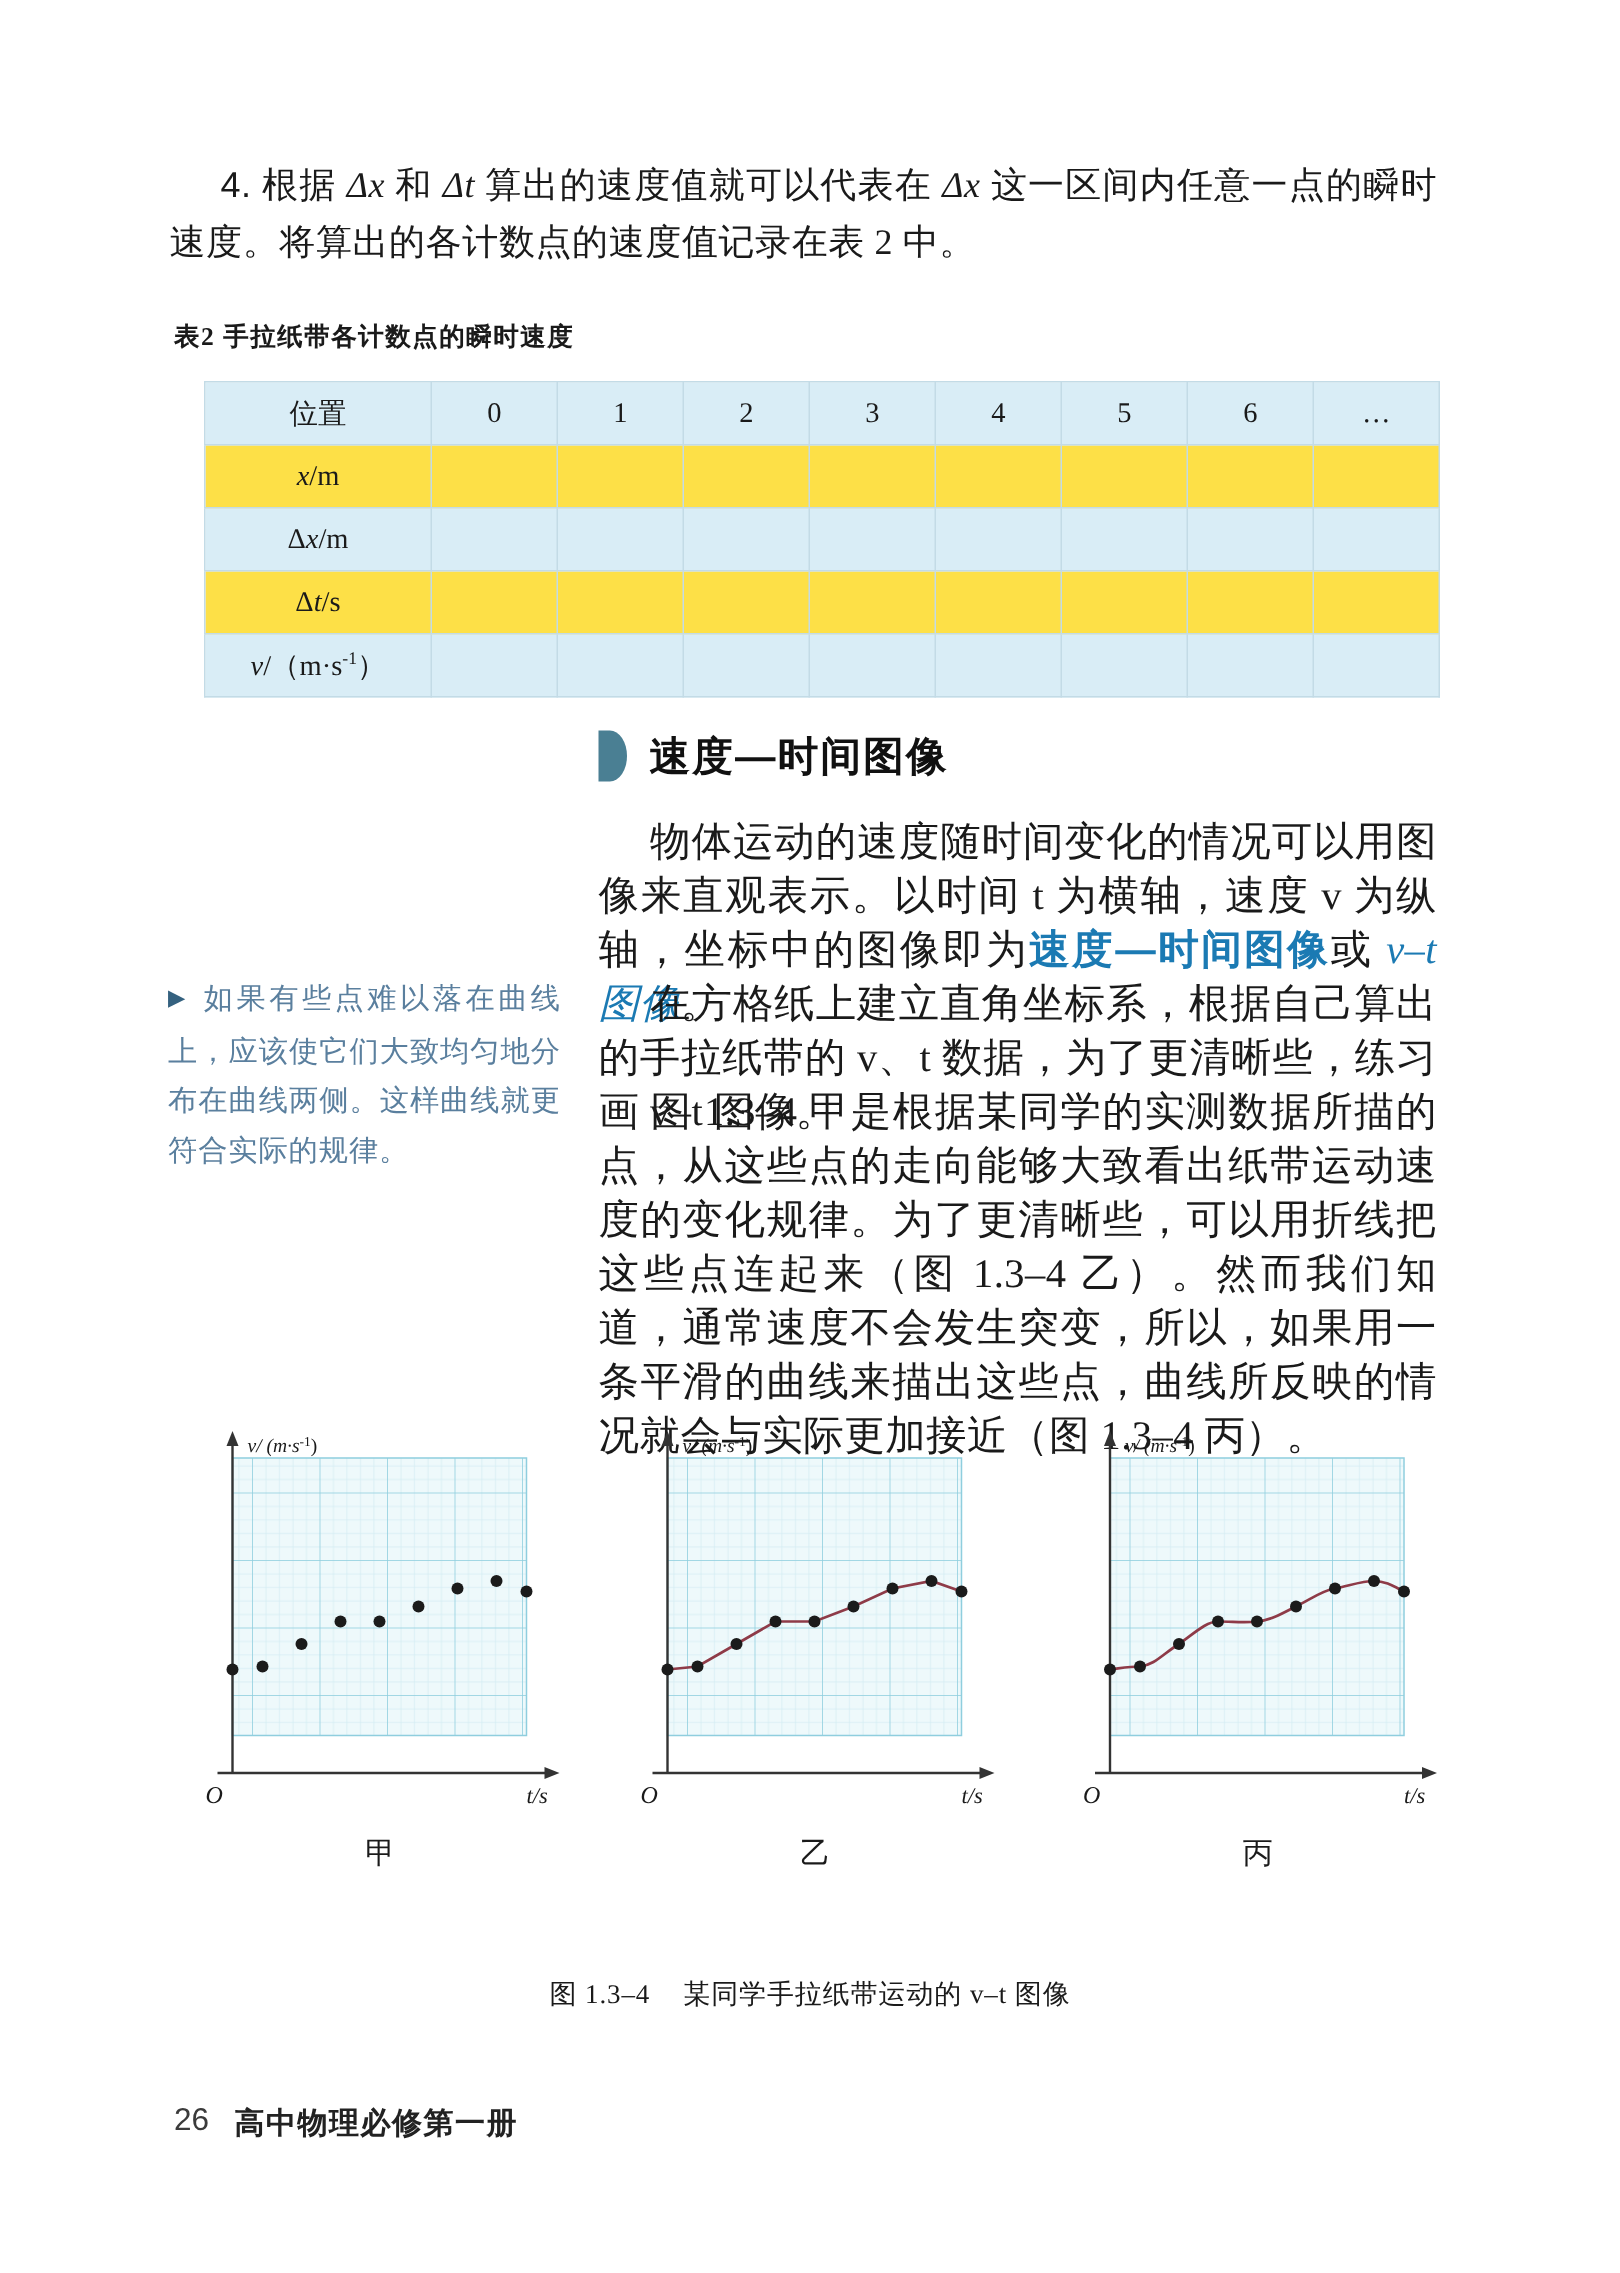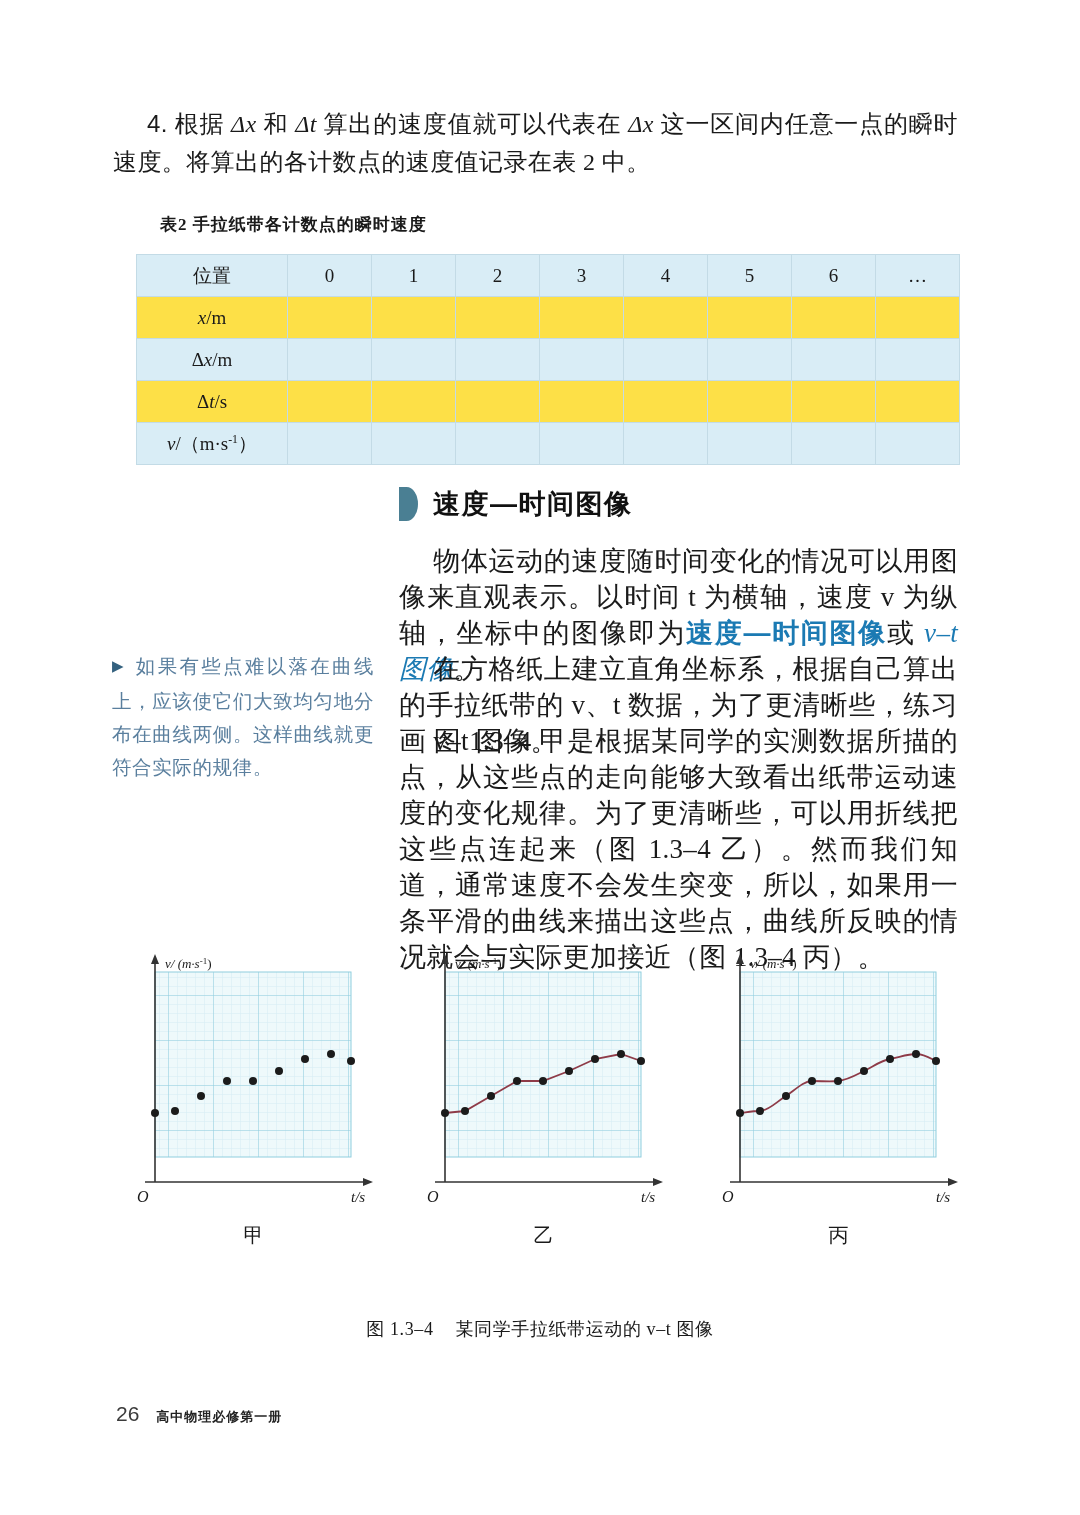--- a/index.html
+++ b/index.html
@@ -24,21 +24,20 @@
     text-align:justify;
     letter-spacing:.4px;
   }
   #para-top .indent{display:inline-block;width:34px;}
 
   
   #table-caption{
     position:absolute;left:116px;top:213px;
     font-size:17px;font-weight:bold;letter-spacing:1px;
     color:#1a1a1a;
-    margin-left:44px;
   }
 
   
   #data-table{
     position:absolute;left:116px;top:254px;width:824px;
     border-collapse:collapse;
     table-layout:fixed;
     margin-left:20px;
   }
   #data-table td{
@@ -108,24 +107,24 @@
   }
   #figure-caption{
     position:absolute;left:0;top:1280px;width:1080px;text-align:center;
     font-size:18px;letter-spacing:.6px;margin-top:37px;
   }
   #figure-caption .gap{display:inline-block;width:22px;}
 
   
   #footer{
     position:absolute;left:116px;top:1402px;
-    display:flex;align-items:flex-end;gap:17px;
+    display:flex;align-items:flex-start;gap:17px;
   }
   #footer-pageno{font-family:"Liberation Sans","DejaVu Sans",sans-serif;font-size:21px;color:#3b3b3b;}
-  #footer-booktitle{font-size:13px;font-weight:bold;letter-spacing:1px;color:#222;}
+  #footer-booktitle{font-size:20px;font-weight:bold;letter-spacing:1px;color:#222;}
 </style>
 </head>
 <body>
 
 <div class="page">
 
   <div id="para-top">
     <span class="indent"></span><span class="sans">4.</span>&nbsp;根据&nbsp;<span class="ital">Δ<span class="ital">x</span></span>&nbsp;和&nbsp;<span class="ital">Δ<span class="ital">t</span></span>&nbsp;算出的速度值就可以代表在&nbsp;<span class="ital">Δ<span class="ital">x</span></span>&nbsp;这一区间内任意一点的瞬时速度。将算出的各计数点的速度值记录在表 2 中。
   </div>
 

